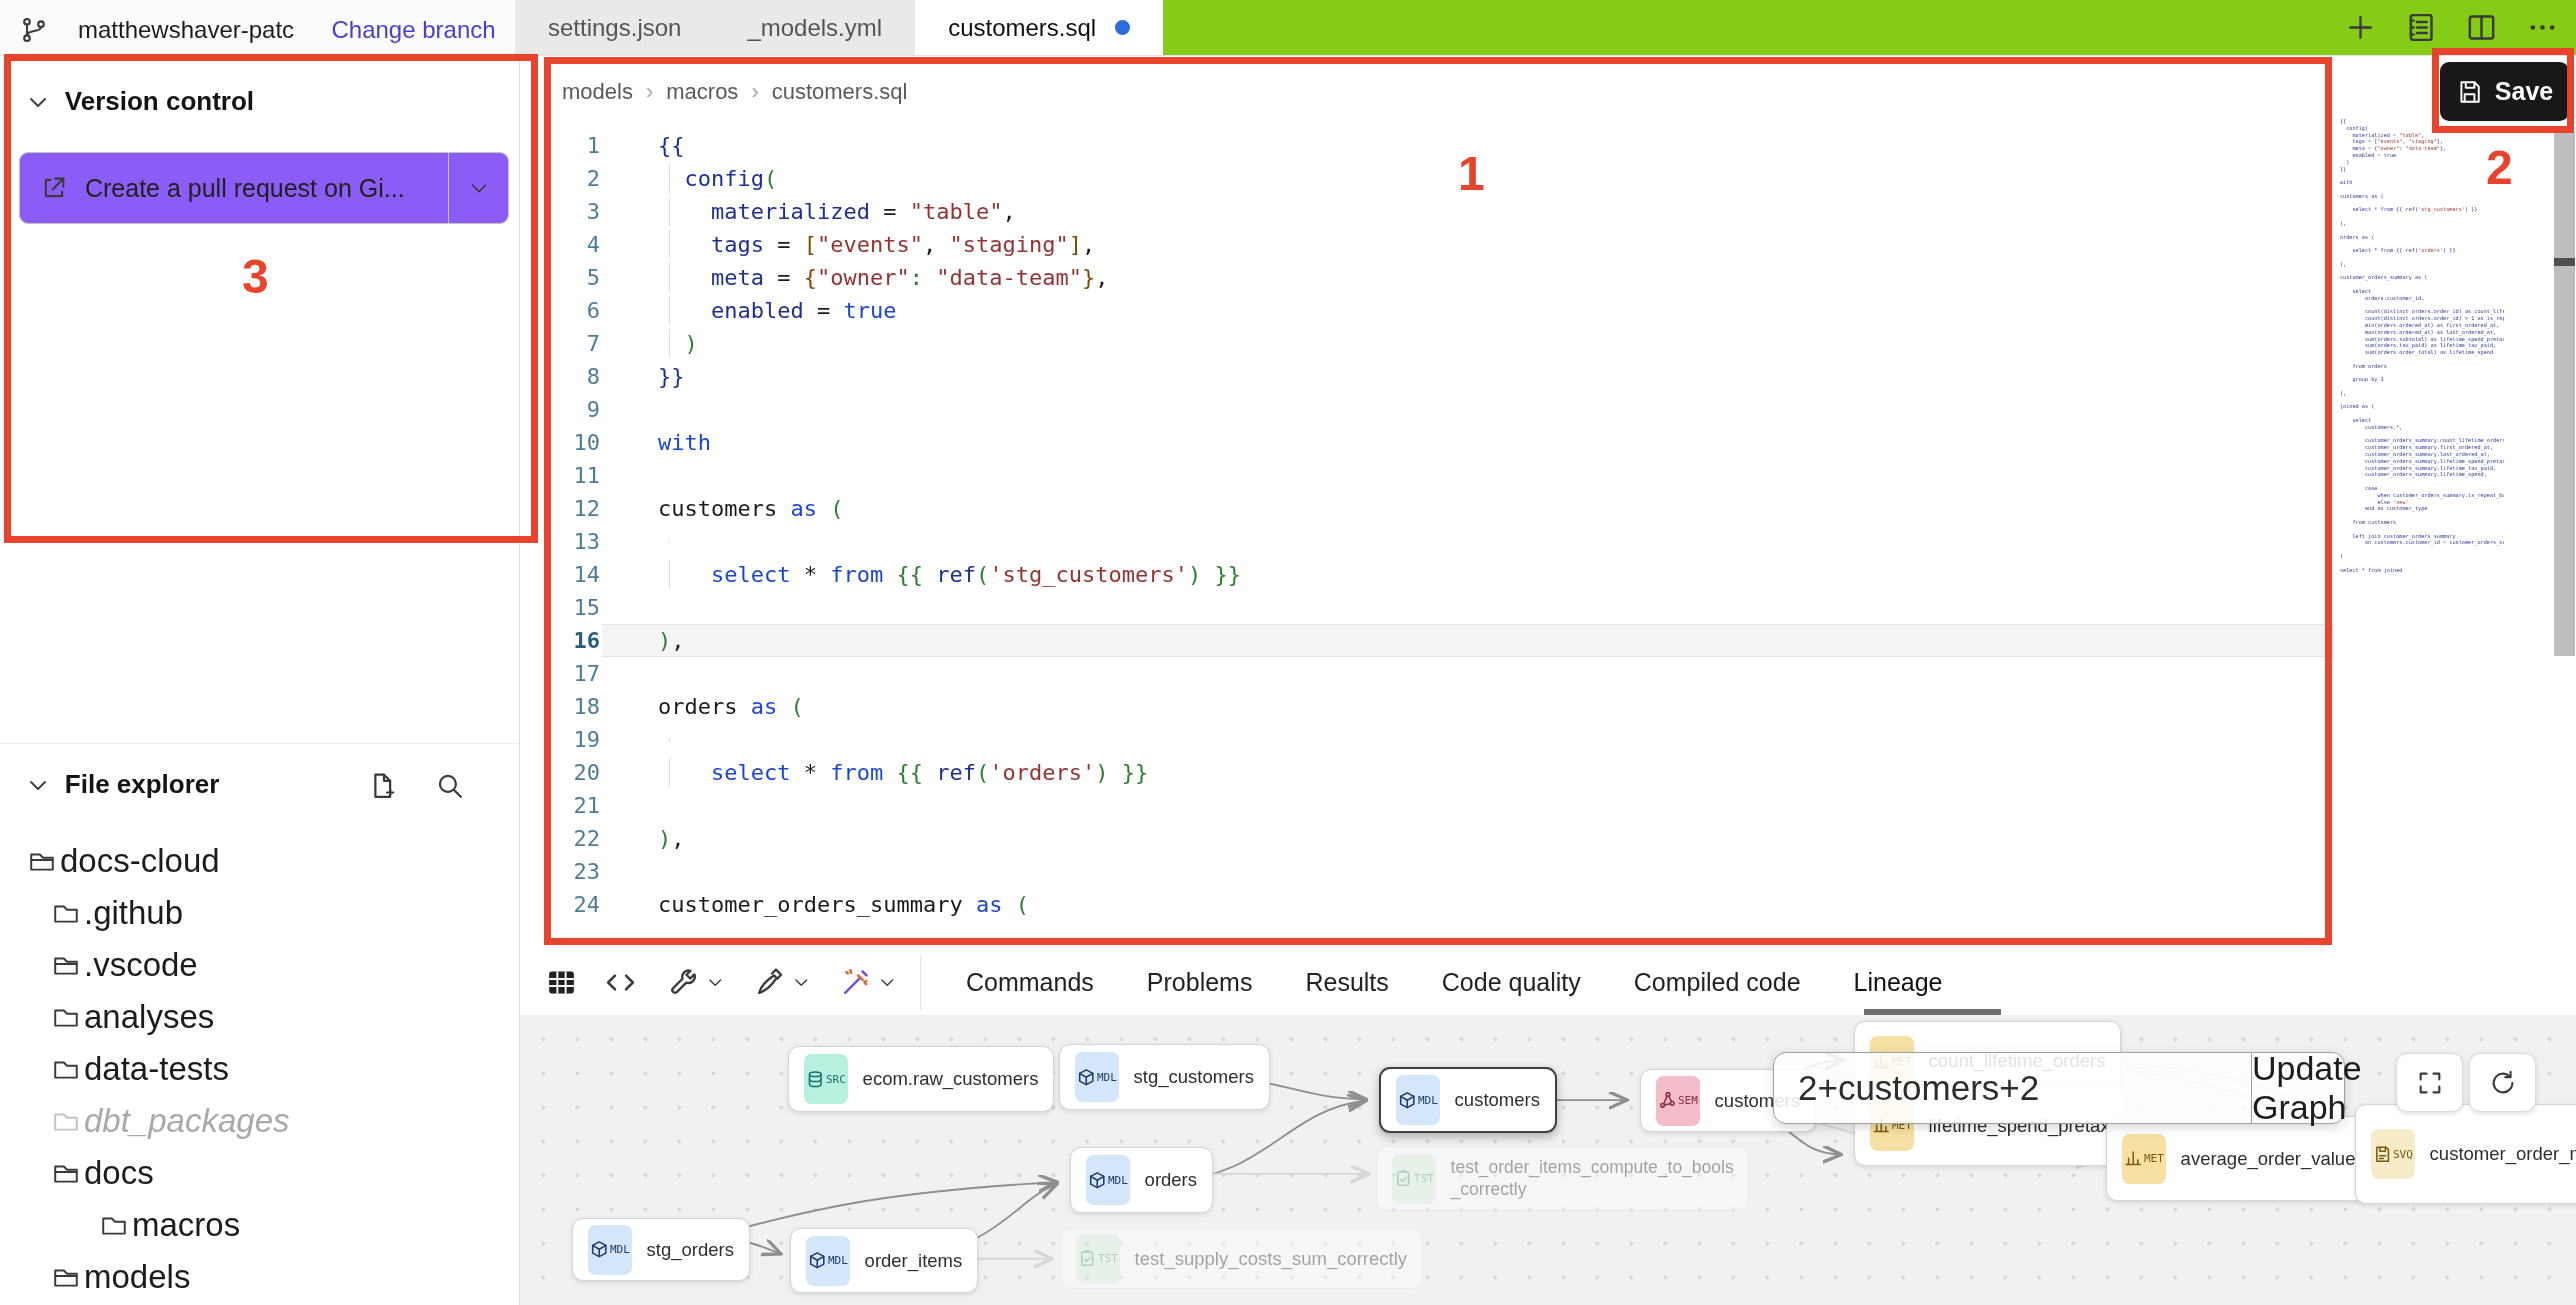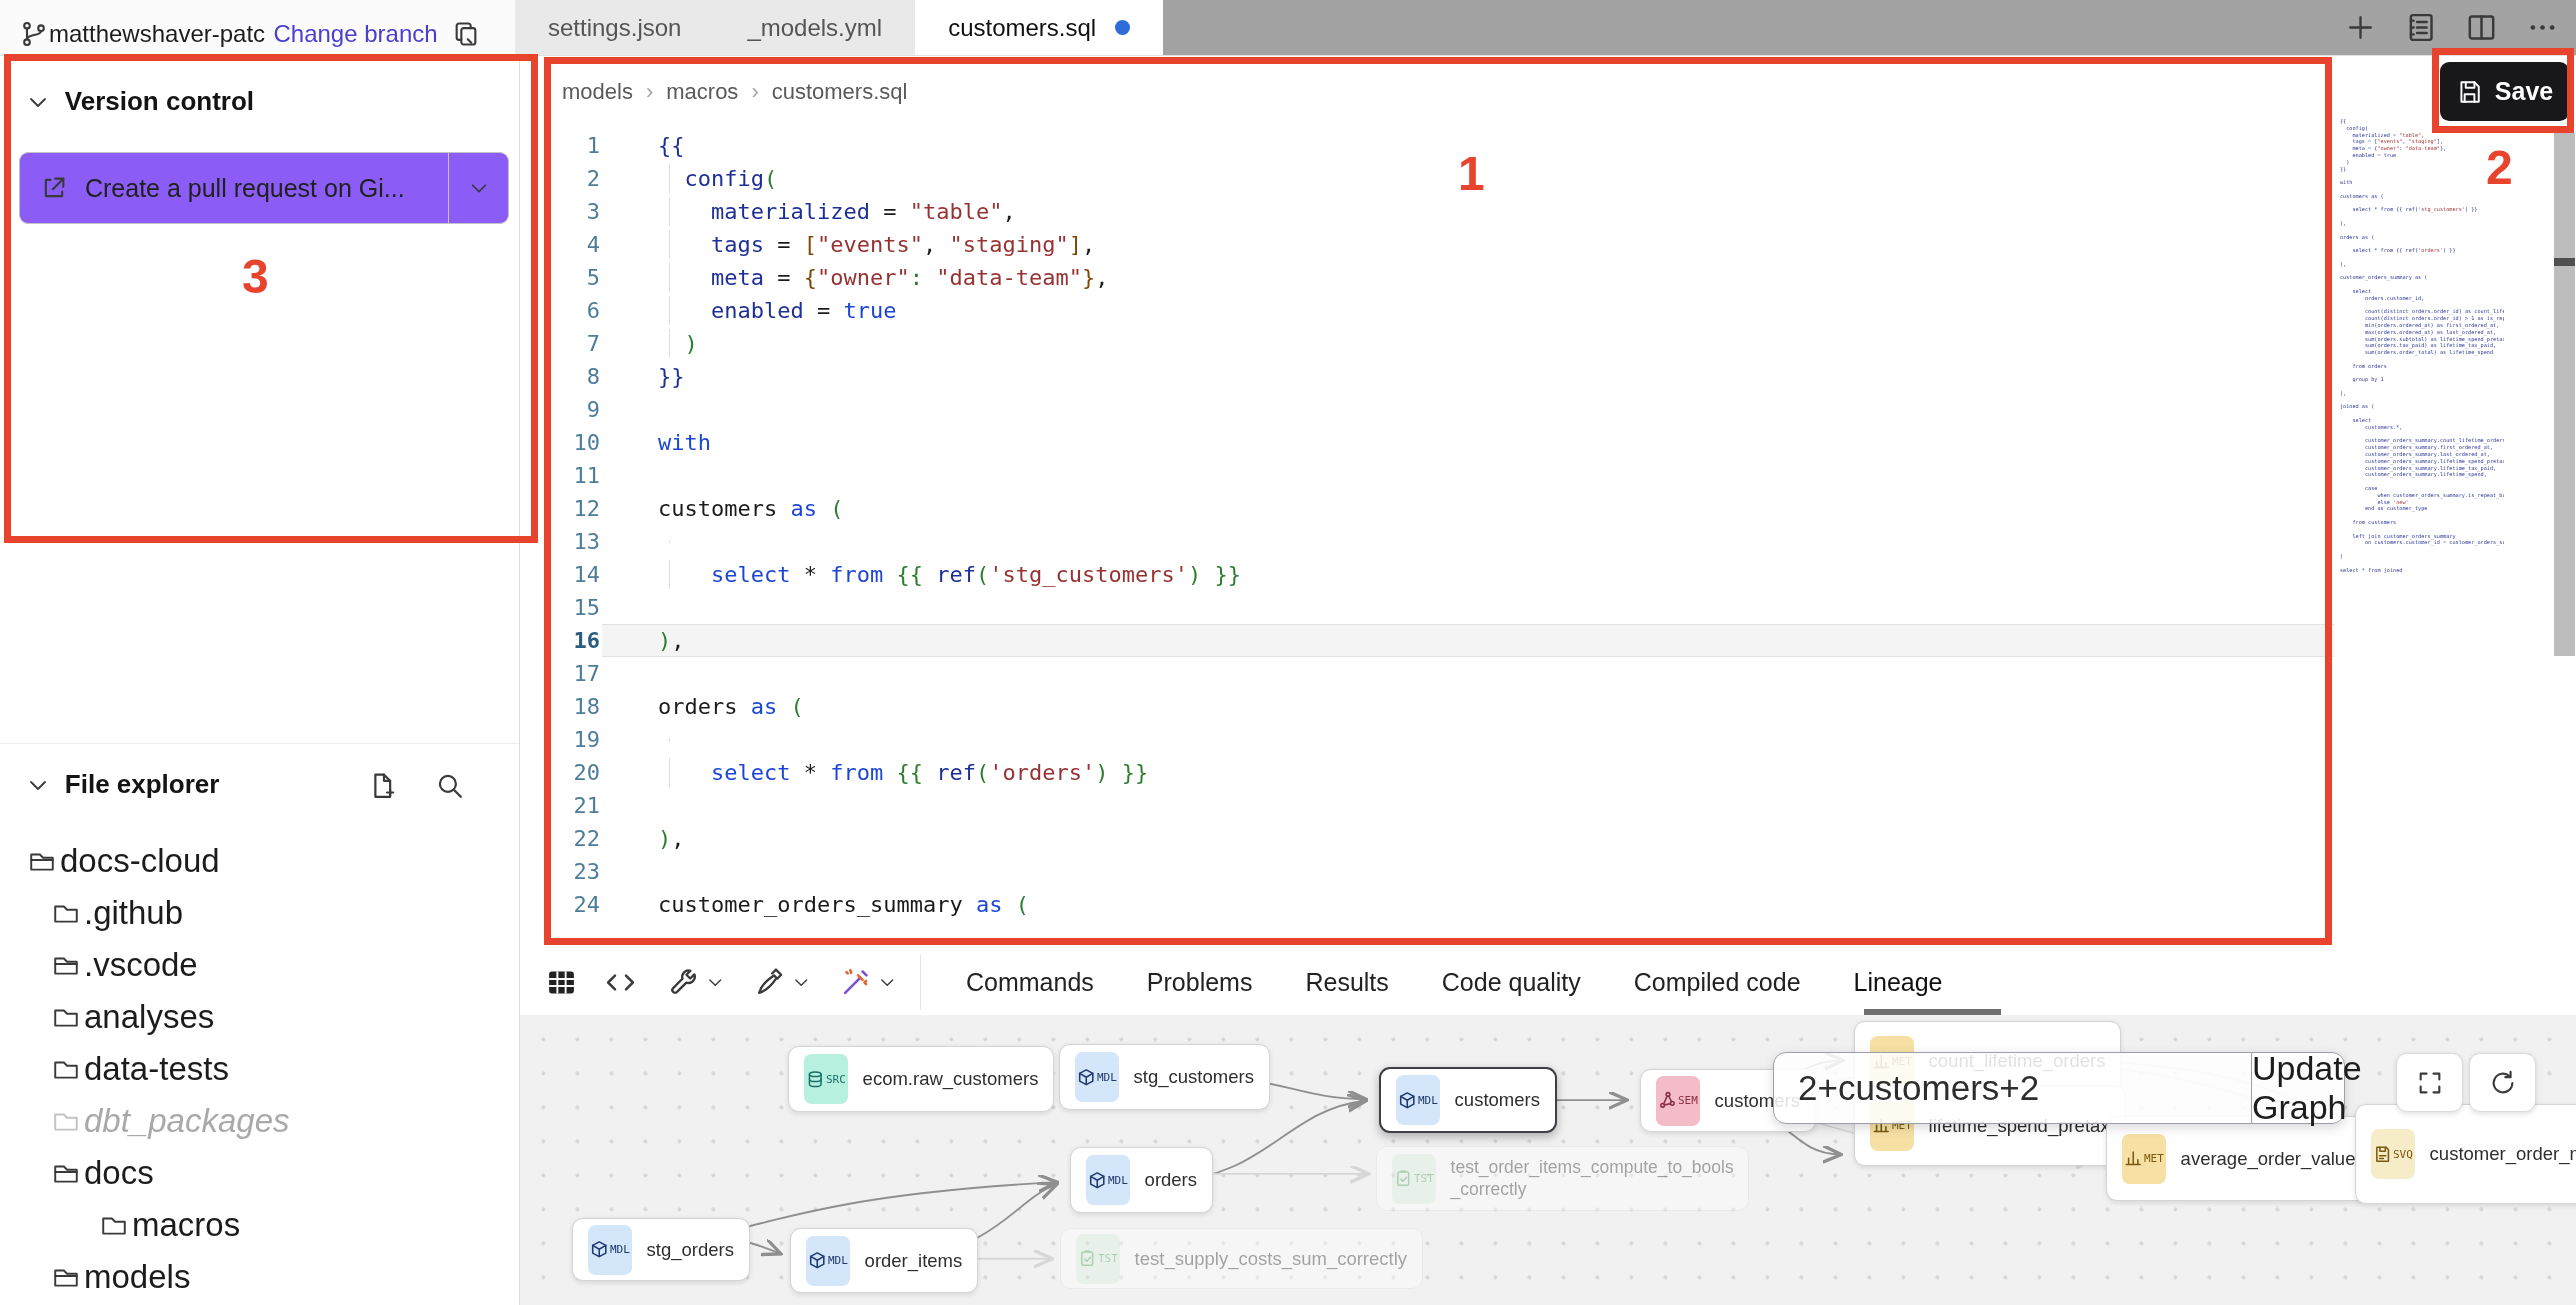--- a/index.html
+++ b/index.html
@@ -3,25 +3,25 @@
 <meta charset="utf-8">
 <style>
   html,body{margin:0;padding:0}
   body{width:2576px;height:1306px;position:relative;overflow:hidden;background:#fff;
        font-family:"Liberation Sans",sans-serif;color:#1b1b1b;}
   svg{display:block}
   .ic{stroke:#3a3a3a;fill:none;stroke-width:1.8;stroke-linecap:round;stroke-linejoin:round}
 
   
   .topbar{position:absolute;left:0;top:0;width:2576px;height:55px;background:#fbfbfb;border-bottom:0.9px solid #e2e2e2;z-index:20}
-  .branch-area{position:absolute;left:20px;top:6px;height:55px;display:flex;align-items:center;gap:1px}
+  .branch-area{position:absolute;left:20px;top:16px;height:55px;display:flex;align-items:flex-start;gap:30px}
   .branch-name{font-size:24px;color:#1d1d1f}
   .change-branch{font-size:24px;color:#4a3fcf;cursor:pointer;margin-left:7.4px}
   .copy-btn{margin-left:13px}
-  .tabs-strip{position:absolute;left:515px;top:0;right:0;height:55px;background:#a3a3a3;display:flex}
+  .tabs-strip{position:absolute;left:515px;top:0;right:0;height:55px;background:#84cc16;display:flex}
   .ftab{height:55px;display:flex;align-items:center;padding:0 33px;font-size:24px;color:#555;background:#e9e9e9;cursor:pointer}
   .ftab.active{background:#fff;color:#101010}
   .mod-dot{width:15.7px;height:15.7px;border-radius:50%;background:#2e6bdb;margin-left:18.5px}
   .tb-icons{position:absolute;right:16.6px;top:0;height:55px;display:flex;align-items:center;gap:28px;z-index:21}
 
   
   .sidebar{position:absolute;left:0;top:55px;width:519px;bottom:0;background:#fff;border-right:0.9px solid #dcdcdc;z-index:5}
   .sec-head{display:flex;align-items:center;gap:14.8px;font-size:26px;font-weight:bold;color:#141414}
   .vc-head{position:absolute;left:26px;top:31px}
   .pr-btn{position:absolute;left:19.4px;top:97px;width:490px;height:72px;border:1.8px solid #c4c4c4;border-radius:9.2px;

